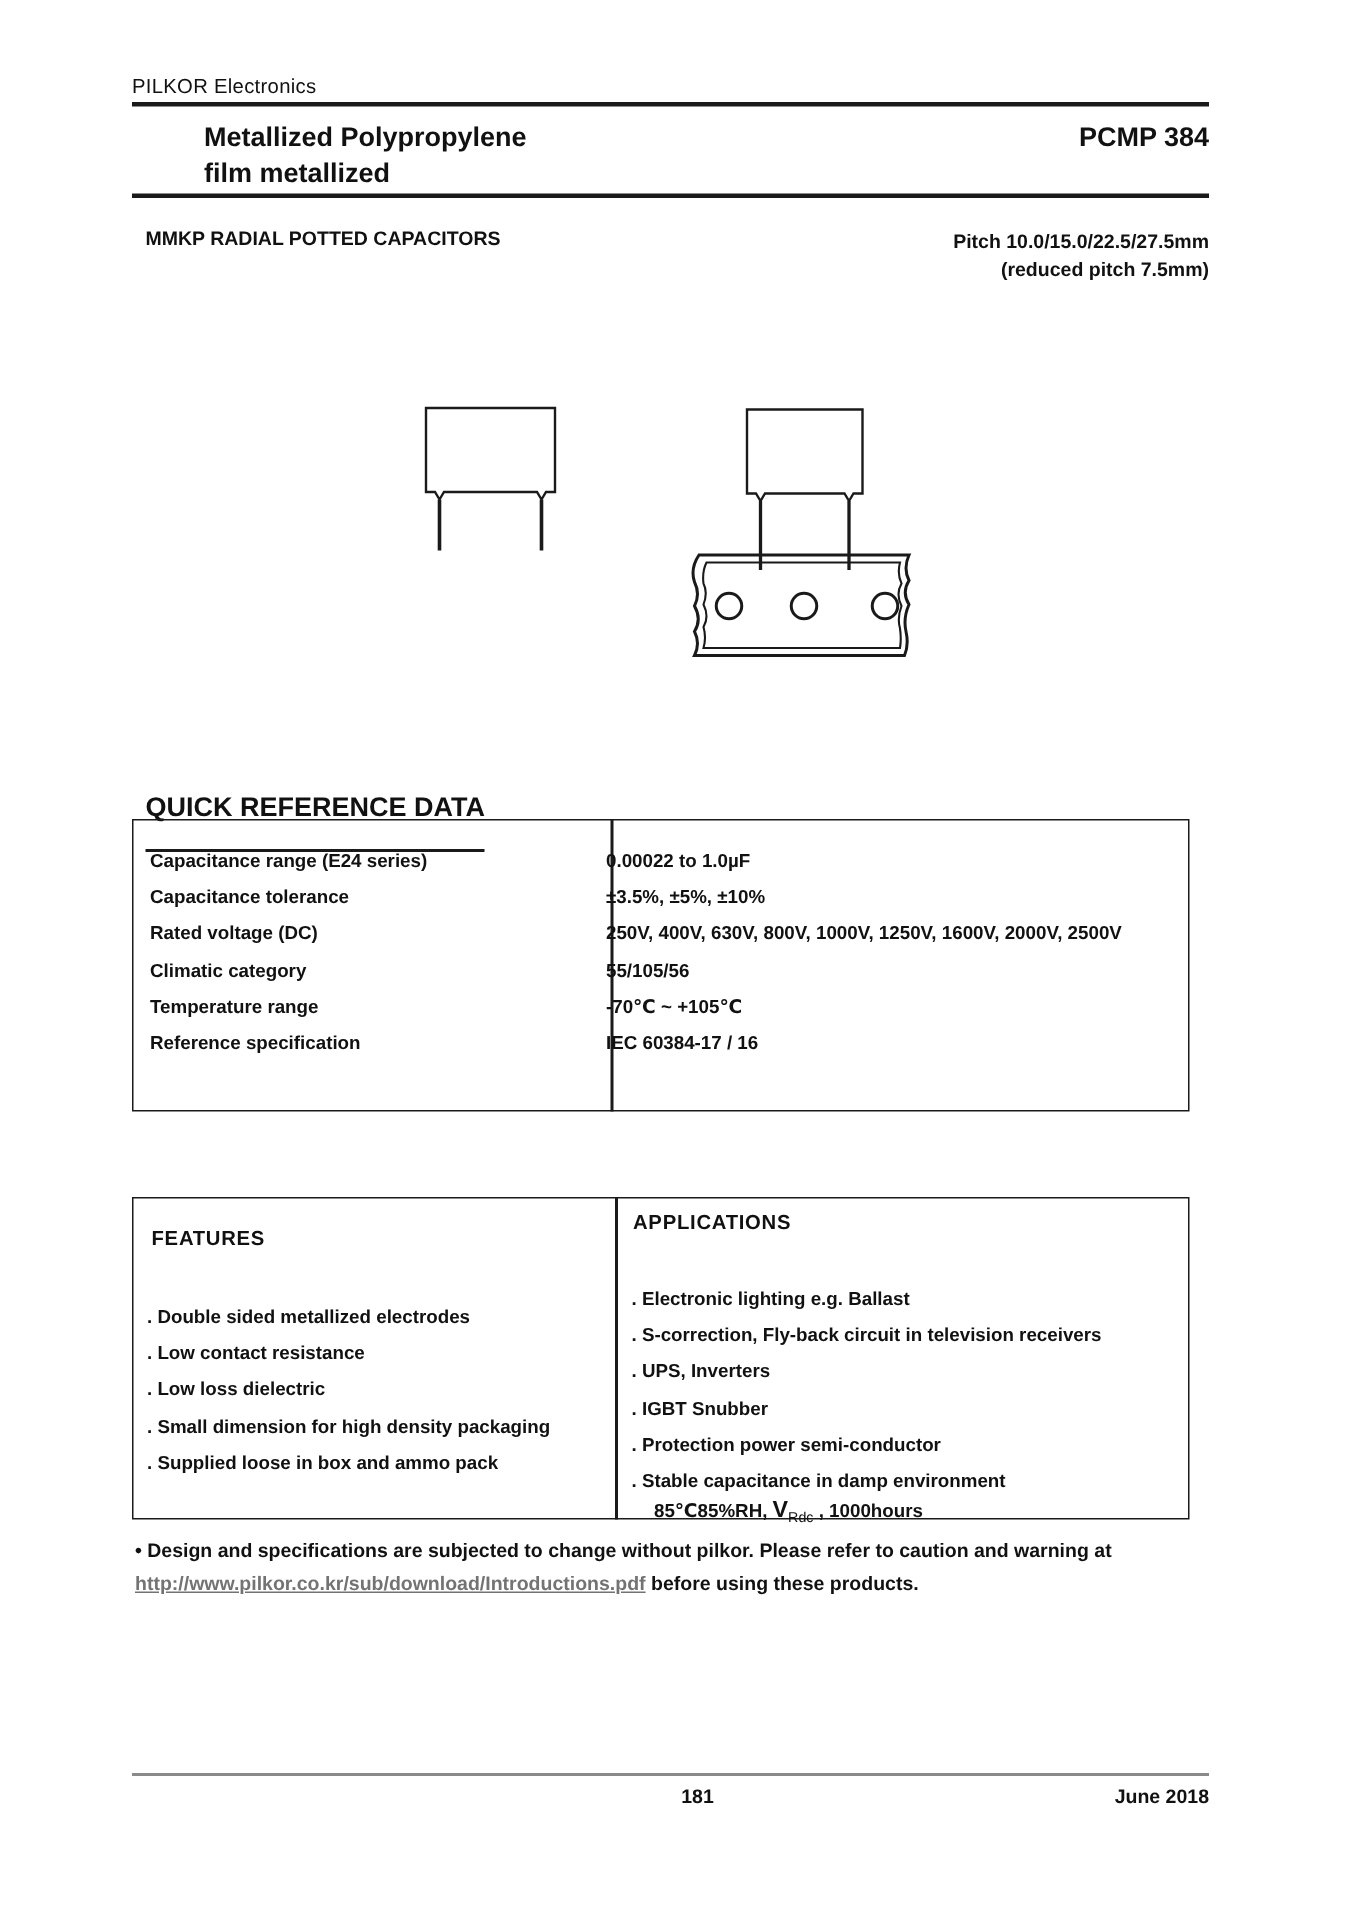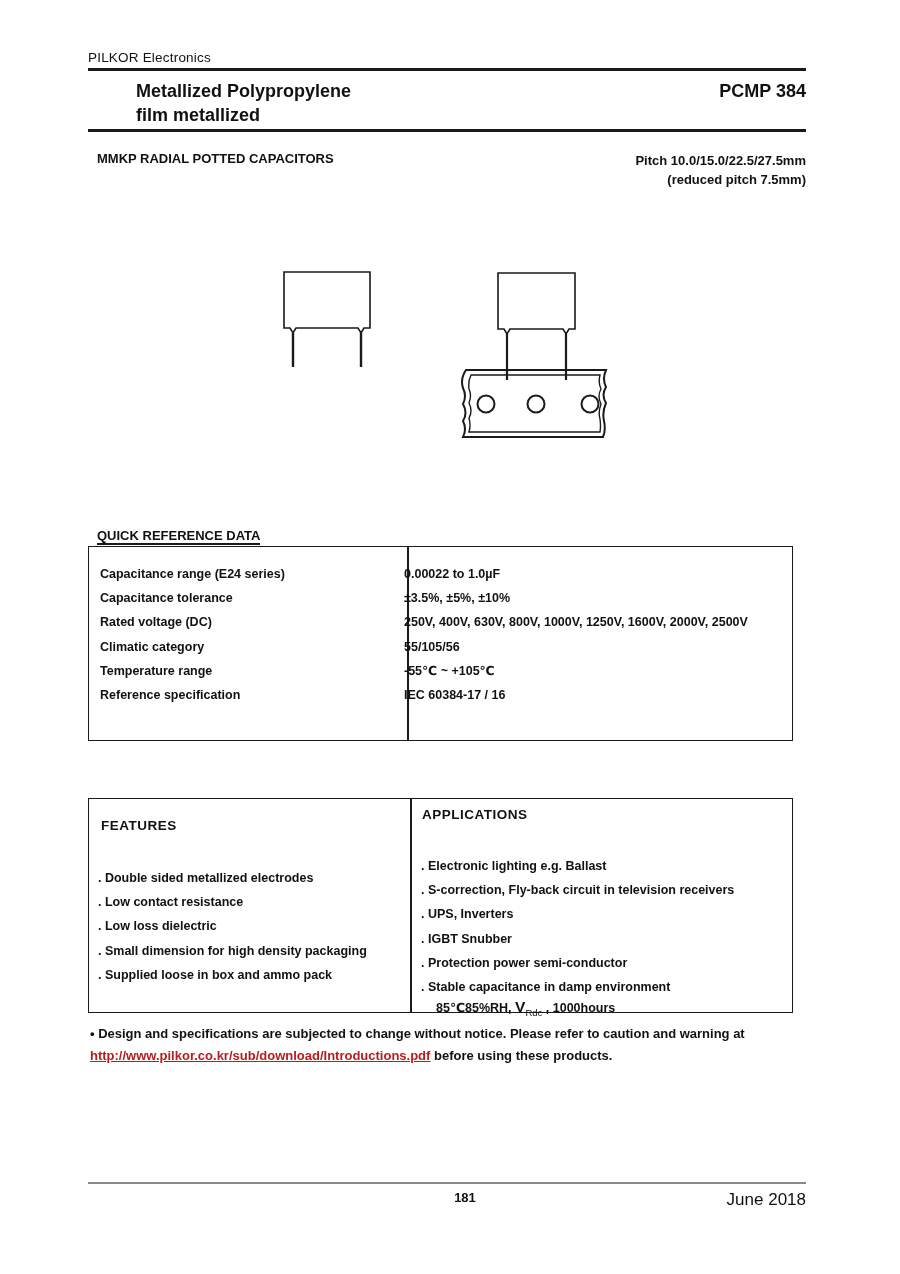--- a/index.html
+++ b/index.html
@@ -20,21 +20,21 @@
   .rule2 { top:129px; }
   .title { left:88px; top:79px; font-size:18px; font-weight:700; line-height:24px;margin-left:48px; }
   .partno { top:81px; right:94px; font-size:18px; font-weight:700; }
   .subtitle { left:97px; top:151px; font-size:13px; font-weight:700; }
   .pitch { top:151px; right:94px; font-size:13px; font-weight:700; text-align:right; line-height:19px; }
 
   
   .drawing { stroke:#1a1a1a; fill:none; }
 
   
-  .qrd-title { left:97px; top:528px; font-size:13px; font-weight:700; border-bottom:2px solid #1a1a1a; padding-bottom:0; }
+  .qrd-title { left:97px; top:528px; font-size:18px; font-weight:700; border-bottom:2px solid #1a1a1a; padding-bottom:17px; }
   .qrd-box { left:88px; top:546px; width:705px; height:195px; border:1.5px solid #1a1a1a; box-sizing:border-box; }
   .qrd-divider { left:407px; top:546px; width:1.5px; height:195px; background:#1a1a1a; }
   .qrd-rows { left:88px; top:562px; width:705px; }
   .qrd-row { display:flex; height:24.2px; align-items:center; }
   .qrd-label { width:303px; padding-left:12px; box-sizing:border-box; font-size:12.5px; font-weight:700; }
   .qrd-value { padding-left:13px; font-size:12.5px; font-weight:700; }
 
   
   .fa-box { left:88px; top:798px; width:705px; height:215px; border:1.5px solid #1a1a1a; box-sizing:border-box; }
   .fa-divider { left:410px; top:798px; width:1.5px; height:215px; background:#1a1a1a; }
@@ -42,26 +42,26 @@
   .feat-list { left:98px; top:866px; width:300px; }
   .app-title { left:422px; top:807px; font-size:13.5px; font-weight:700; letter-spacing:0.5px; }
   .app-list { left:421px; top:854px; width:365px; }
   .item { font-size:12.5px; font-weight:700; height:24.2px; line-height:24.2px; white-space:nowrap; }
   .app-note { left:436px; top:998px; font-size:12.5px; font-weight:700; }
   .app-note .vbig { font-size:15.5px; }
   .app-note sub { font-size:9.5px; font-weight:400; }
 
   
   .disclaimer { left:90px; top:1023px; width:724px; font-size:13px; font-weight:700; line-height:21.5px; }
-  .disclaimer a { color:#b91c1c; text-decoration:underline; }
+  .disclaimer a { color:#737373; text-decoration:underline; }
 
   
   .footer-rule { left:88px; top:1182px; width:718px; height:2px; background:#8a8a8a; }
   .page-num { left:0; top:1190px; width:930px; text-align:center; font-size:13px; font-weight:700; }
-  .footer-date { top:1190px; right:94px; font-size:17px; font-weight:400; }
+  .footer-date { top:1190px; right:94px; font-size:13px; font-weight:700; }
 </style>
 </head>
 <body>
 
 <div class="page">
 
   <div class="abs brand">PILKOR Electronics</div>
   <div class="abs rule-thick rule1"></div>
 
   <div class="abs title">
@@ -119,21 +119,21 @@
         <div class="qrd-value">250V, 400V, 630V, 800V, 1000V, 1250V, 1600V, 2000V, 2500V</div>
       </div>
 
       <div class="qrd-row">
         <div class="qrd-label">Climatic category</div>
         <div class="qrd-value">55/105/56</div>
       </div>
 
       <div class="qrd-row">
         <div class="qrd-label">Temperature range</div>
-        <div class="qrd-value">-55℃ ~ +105℃</div>
+        <div class="qrd-value">-70℃ ~ +105℃</div>
       </div>
 
       <div class="qrd-row">
         <div class="qrd-label">Reference specification</div>
         <div class="qrd-value">IEC 60384-17 / 16</div>
       </div>
 
     </div>
 
   <div class="abs fa-box"></div>
@@ -166,21 +166,21 @@
 
       <div class="item">. Protection power semi-conductor</div>
 
       <div class="item">. Stable capacitance in damp environment</div>
     </div>
   <div class="abs app-note">
     <span>85℃85%RH, </span><span class="vbig">V</span><sub>Rdc</sub><span> , 1000hours</span>
   </div>
 
   <div class="abs disclaimer">
-    <span>• Design and specifications are subjected to change without notice. Please refer to caution and warning at</span><br>
+    <span>• Design and specifications are subjected to change without pilkor. Please refer to caution and warning at</span><br>
     <a href="#">http://www.pilkor.co.kr/sub/download/Introductions.pdf</a><span> before using these products.</span>
   </div>
 
   <div class="abs footer-rule"></div>
   <div class="abs page-num">181</div>
   <div class="abs footer-date">June 2018</div>
 
 </div>
 
 </body></html>

